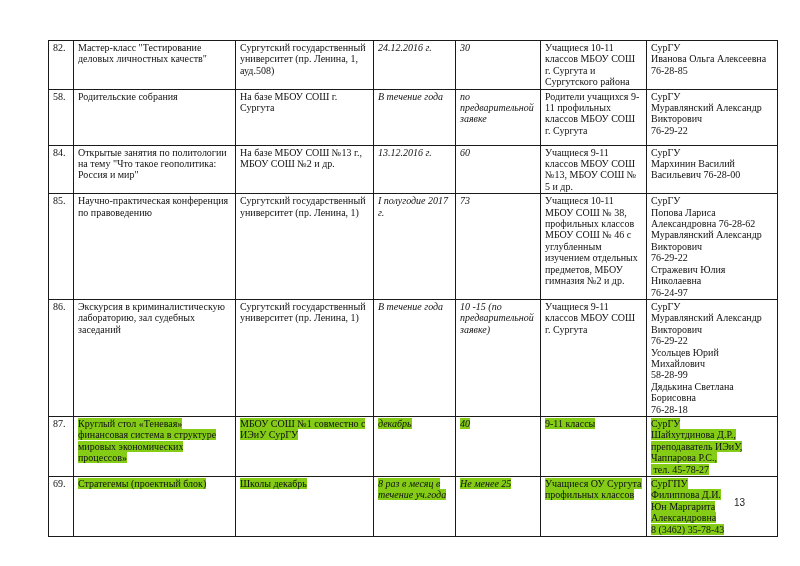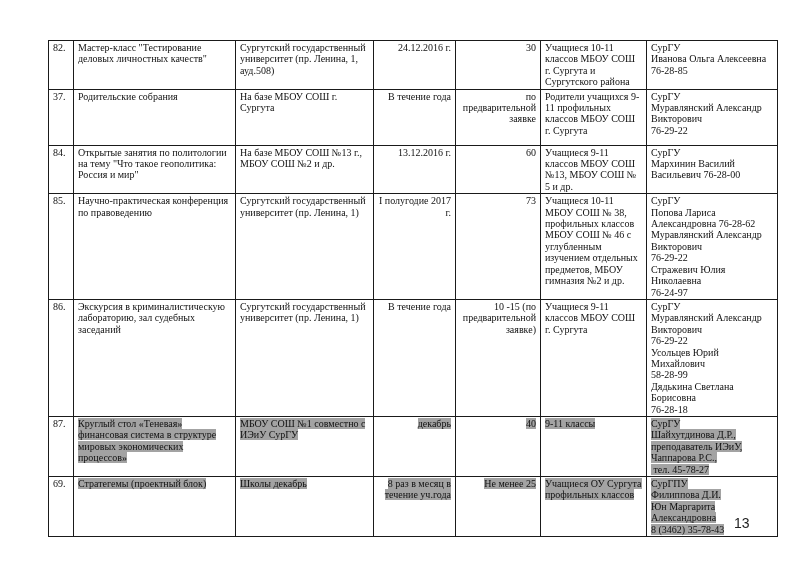--- a/index.html
+++ b/index.html
@@ -31,33 +31,32 @@
     font-size: 10px;
     line-height: 11.4px;
   }
   table.schedule td {
     border: 1.3px solid #1a1a1a;
     vertical-align: top;
     padding: 1px 4px 1px 4px;
     word-wrap: break-word;
   }
   td.c-num { padding-left: 4px; }
-  td.c-center { text-align: right; }
+  td.c-center { text-align: left; font-style: italic; }
   .hl {
-    background: #a3a3a3;
+    background: #84cc16;
   }
   .line { display: block; }
   .page-number {
     position: absolute;
     left: 734px;
     top: 497px;
     font-family: "Liberation Sans", "DejaVu Sans", sans-serif;
-    font-size: 14px;
+    font-size: 10px;
     color: #222;
-    margin-top: 18px;
   }
 </style>
 </head>
 <body>
 
 <div class="page">
   <table class="schedule">
     <colgroup>
       <col style="width:25px">
       <col style="width:162px">
@@ -77,21 +76,21 @@
         <td class="c-center"><span>30</span></td>
         <td><span>Учащиеся 10-11 классов МБОУ СОШ г. Сургута и Сургутского района</span></td>
         <td>
           <span class="line">СурГУ</span>
           <span class="line">Иванова Ольга Алексеевна</span>
           <span class="line">76-28-85</span>
         </td>
       </tr>
 
       <tr style="height:56px">
-        <td class="c-num"><span>37.</span></td>
+        <td class="c-num"><span>58.</span></td>
         <td><span>Родительские собрания</span></td>
         <td><span>На базе МБОУ СОШ г. Сургута</span></td>
         <td class="c-center"><span>В течение года</span></td>
         <td class="c-center"><span>по предварительной заявке</span></td>
         <td><span>Родители учащихся 9-11 профильных классов МБОУ СОШ г. Сургута</span></td>
         <td>
           <span class="line">СурГУ</span>
           <span class="line">Муравлянский Александр Викторович</span>
           <span class="line">76-29-22</span>
         </td>

